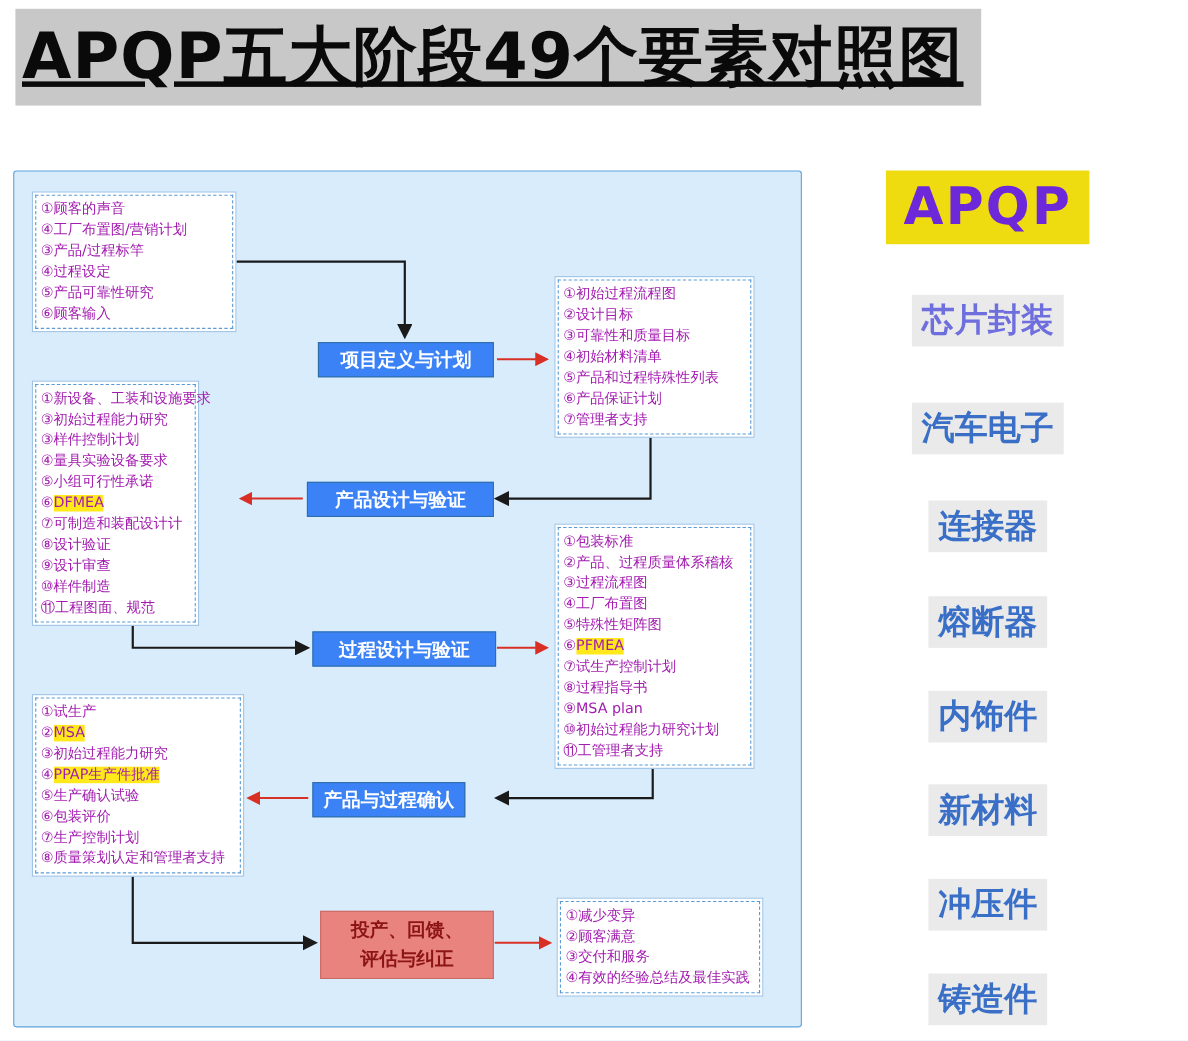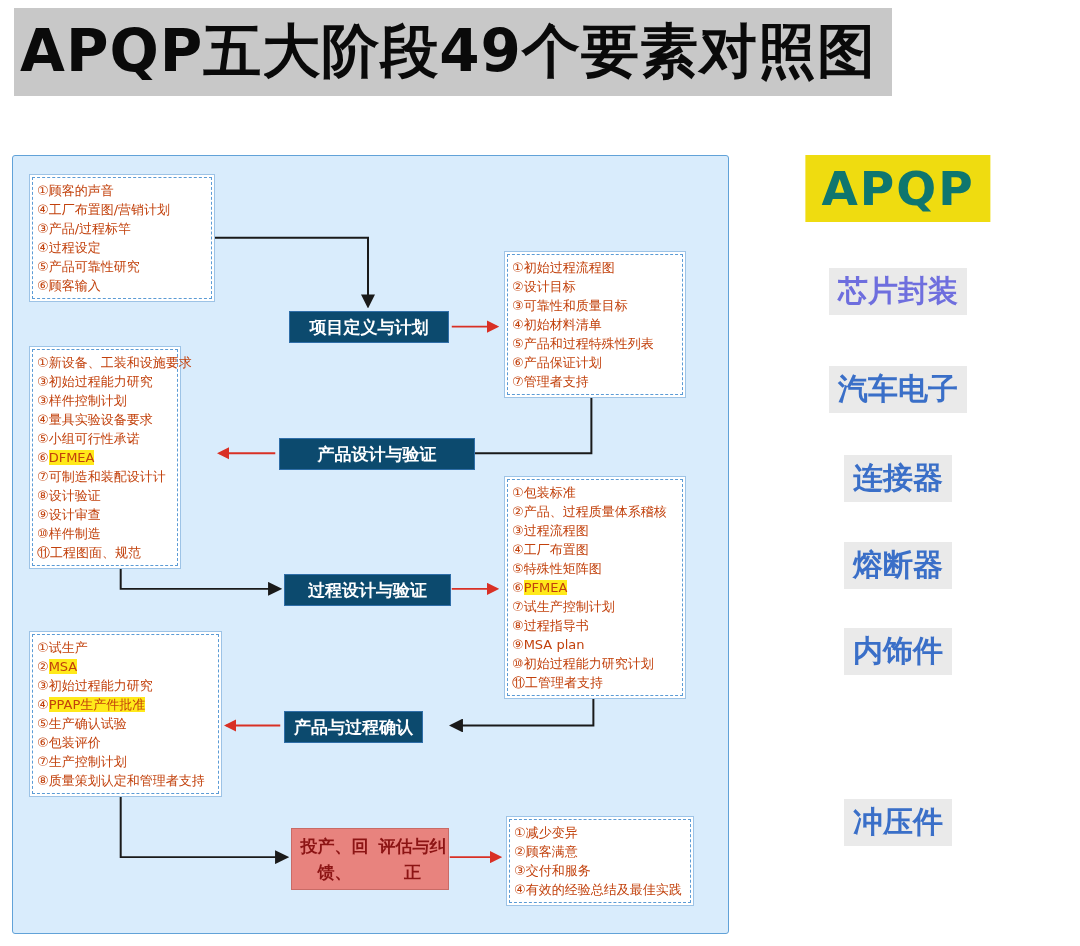--- a/index.html
+++ b/index.html
@@ -14,20 +14,21 @@
   
   .page-title {
     position: absolute; left: 14px; top: 8px;
     display: inline-block;
     background: #c8c8c8;
     color: #0a0a0a;
     font-size: 58px; font-weight: 900; letter-spacing: 1px;
     line-height: 1.0;
     padding: 14px 16px 16px 6px;
     white-space: nowrap;
+    text-decoration: underline;
   }
 
   
   .panel {
     position: absolute; left: 12px; top: 155px;
     width: 717px; height: 779px;
     background: #d9ecfc;
     border: 1px solid #61a2d8;
     border-radius: 3px;
   }
@@ -37,61 +38,61 @@
     border: 1px solid #9dc3e6;
     padding: 6px 7px;
   }
   .listbox::before {
     content: ""; position: absolute; inset: 2px;
     border: 1px dashed #5b9bd5;
     pointer-events: none;
   }
   .li {
     position: relative;
-    font-size: 13px; line-height: 19px; color: #c2410c;
+    font-size: 13px; line-height: 19px; color: #a21caf;
     white-space: nowrap;
   }
   .hl { background: #ffe91a; }
 
   .phase {
     position: absolute;
-    background: #0c4a6e;
+    background: #3b82f6;
     border: 1px solid #2f6ea8;
     color: #ffffff;
     font-size: 17px; font-weight: bold;
     display: flex; align-items: center; justify-content: center;
     text-align: center;
   }
   .phase.red {
     background: #e8837e;
     border-color: #c96b66;
     color: #8c1414;
-    flex-direction: row;
+    flex-direction: column;
     line-height: 1.55;
   }
   .p1 { left: 276px; top: 155px; width: 160px; height: 32px; }
-  .p2 { left: 266px; top: 282px; width: 196px; height: 32px; }
+  .p2 { left: 266px; top: 282px; width: 170px; height: 32px; }
   .p3 { left: 271px; top: 418px; width: 167px; height: 32px; }
   .p4 { left: 271px; top: 555px; width: 139px; height: 32px; }
   .p5 { left: 278px; top: 672px; width: 158px; height: 62px; }
 
   .box-in1  { left: 16px;  top: 18px;  width: 186px; }
   .box-out1 { left: 491px; top: 95px;  width: 182px; }
   .box-in2  { left: 16px;  top: 190px; width: 152px; }
   .box-out2 { left: 491px; top: 320px; width: 182px; }
   .box-in3  { left: 16px;  top: 475px; width: 193px; }
   .box-out3 { left: 493px; top: 660px; width: 188px; }
 
   svg.arrows { position: absolute; inset: 0; width: 100%; height: 100%; pointer-events: none; }
 
   
   .sidebar { position: absolute; left: 810px; top: 0; width: 176px; height: 946px; }
   .side-apqp {
     position: absolute; top: 155px; left: 50%; transform: translateX(-50%);
-    background: #efdc10; color: #0f766e;
+    background: #efdc10; color: #6d28d9;
     font-size: 47px; font-weight: 900; letter-spacing: 2px;
     line-height: 1.3; padding: 3px 16px;
     white-space: nowrap;
   }
   .side-item {
     position: absolute; left: 50%; transform: translateX(-50%);
     background: #eaeaea; color: #3a6fc8;
     font-size: 30px; font-weight: bold;
     padding: 3px 9px; white-space: nowrap;
   }
@@ -209,14 +210,16 @@
 
 </div>
 
 <div class="sidebar">
   <div class="side-apqp">APQP</div>
   <div class="side-item purple si1">芯片封装</div>
   <div class="side-item si2">汽车电子</div>
   <div class="side-item si3">连接器</div>
   <div class="side-item si4">熔断器</div>
   <div class="side-item si5">内饰件</div>
+  <div class="side-item si6">新材料</div>
   <div class="side-item si7">冲压件</div>
+  <div class="side-item si8">铸造件</div>
 </div>
 
 </body></html>

